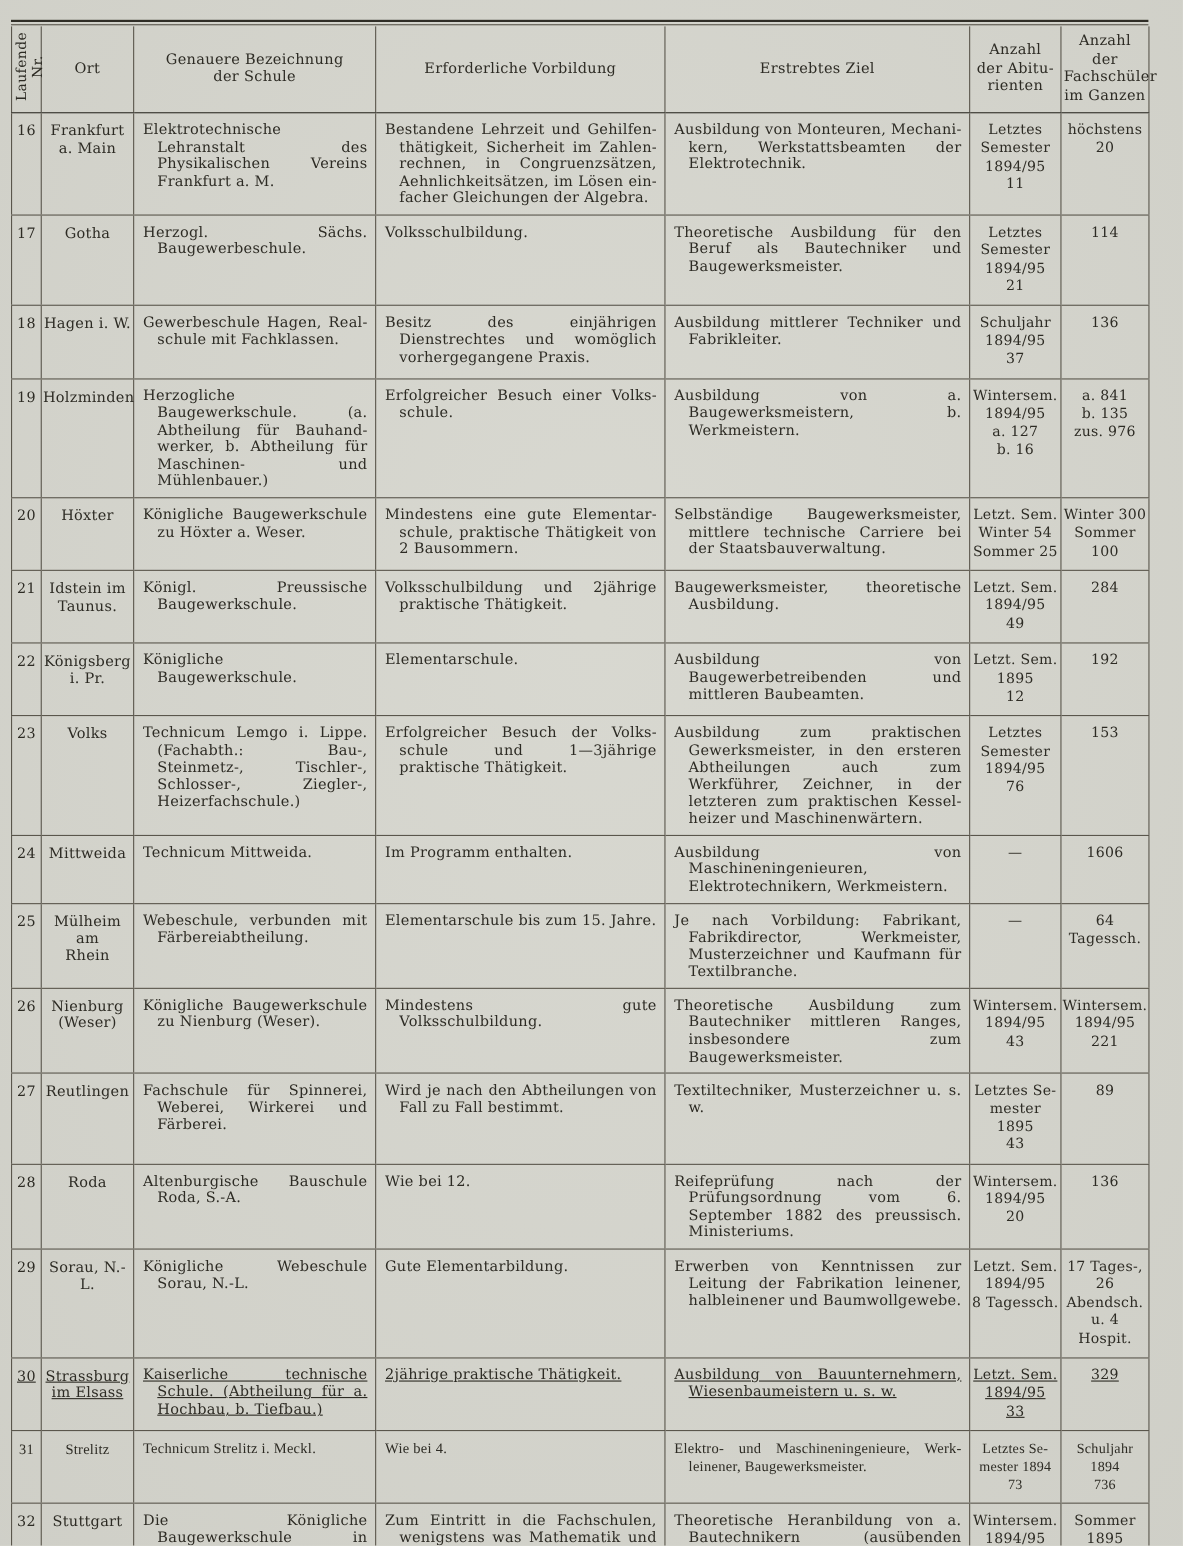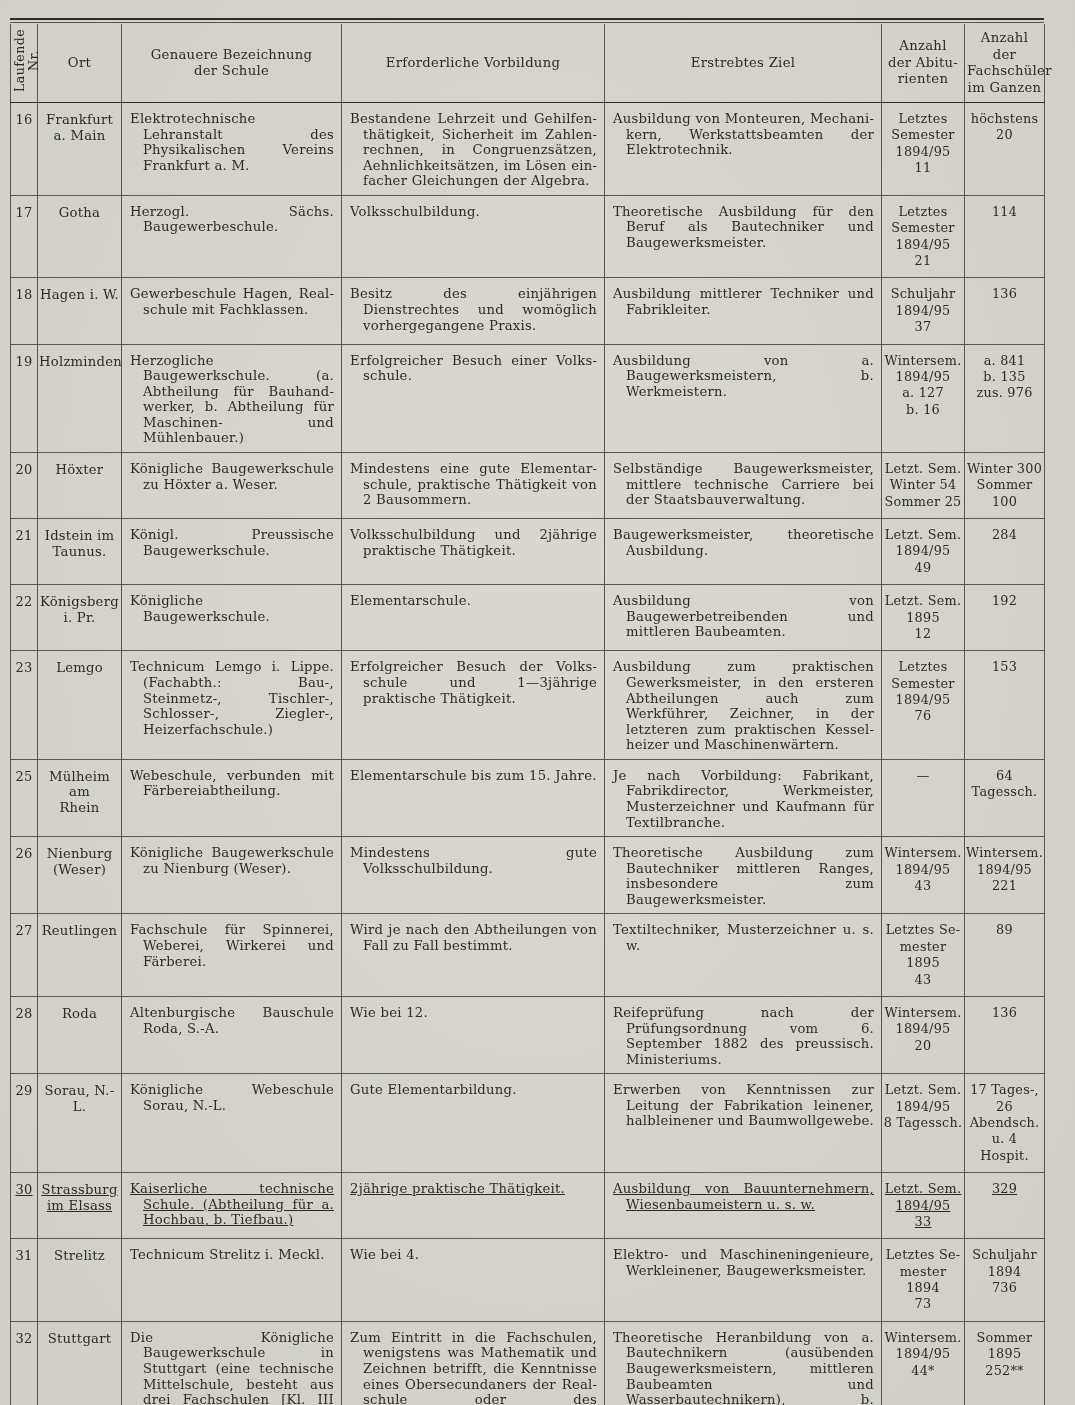--- a/index.html
+++ b/index.html
@@ -216,35 +216,50 @@
             <td class="cell-text">
               <span class="hang">Ausbildung von Baugewerbetreibenden und mittleren Baubeamten.</span>
             </td>
             <td class="cell-stat">Letzt. Sem.
 1895
 12</td>
             <td class="cell-stat">192</td>
           </tr>
           <tr style="height: 83px;">
             <td class="cell-nr">23</td>
-            <td class="cell-ort">Lemgo</td>
+            <td class="cell-ort">Volks</td>
             <td class="cell-text">
               <span class="hang">Technicum Lemgo i. Lippe. (Fachabth.: Bau-, Steinmetz-, Tischler-, Schlosser-, Ziegler-, Heizerfachschule.)</span>
             </td>
             <td class="cell-text">
               <span class="hang">Erfolgreicher Besuch der Volks­schule und 1—3jährige praktische Thätigkeit.</span>
             </td>
             <td class="cell-text">
               <span class="hang">Ausbildung zum praktischen Gewerks­meister, in den ersteren Abtheilungen auch zum Werkführer, Zeichner, in der letzteren zum praktischen Kessel­heizer und Maschinenwärtern.</span>
             </td>
             <td class="cell-stat">Letztes
 Semester
 1894/95
 76</td>
             <td class="cell-stat">153</td>
+          </tr>
+          <tr style="height: 50px;">
+            <td class="cell-nr">24</td>
+            <td class="cell-ort">Mittweida</td>
+            <td class="cell-text">
+              <span class="hang">Technicum Mittweida.</span>
+            </td>
+            <td class="cell-text">
+              <span class="hang">Im Programm enthalten.</span>
+            </td>
+            <td class="cell-text">
+              <span class="hang">Ausbildung von Maschineningenieuren, Elektrotechnikern, Werkmeistern.</span>
+            </td>
+            <td class="cell-stat">—</td>
+            <td class="cell-stat">1606</td>
           </tr>
           <tr style="height: 59px;">
             <td class="cell-nr">25</td>
             <td class="cell-ort">Mülheim am
 Rhein</td>
             <td class="cell-text">
               <span class="hang">Webeschule, verbunden mit Färbereiabtheilung.</span>
             </td>
             <td class="cell-text">
               <span class="hang">Elementarschule bis zum 15. Jahre.</span>
@@ -339,21 +354,21 @@
               <span class="hang">2jährige praktische Thätigkeit.</span>
             </td>
             <td class="cell-text">
               <span class="hang">Ausbildung von Bauunternehmern, Wiesenbaumeistern u. s. w.</span>
             </td>
             <td class="cell-stat">Letzt. Sem.
 1894/95
 33</td>
             <td class="cell-stat">329</td>
           </tr>
-          <tr style="height: 60px;">
+          <tr style="height: 60px; font-family: Liberation Serif, serif;">
             <td class="cell-nr">31</td>
             <td class="cell-ort">Strelitz</td>
             <td class="cell-text">
               <span class="hang">Technicum Strelitz i. Meckl.</span>
             </td>
             <td class="cell-text">
               <span class="hang">Wie bei 4.</span>
             </td>
             <td class="cell-text">
               <span class="hang">Elektro- und Maschineningenieure, Werk­leinener, Baugewerksmeister.</span>

